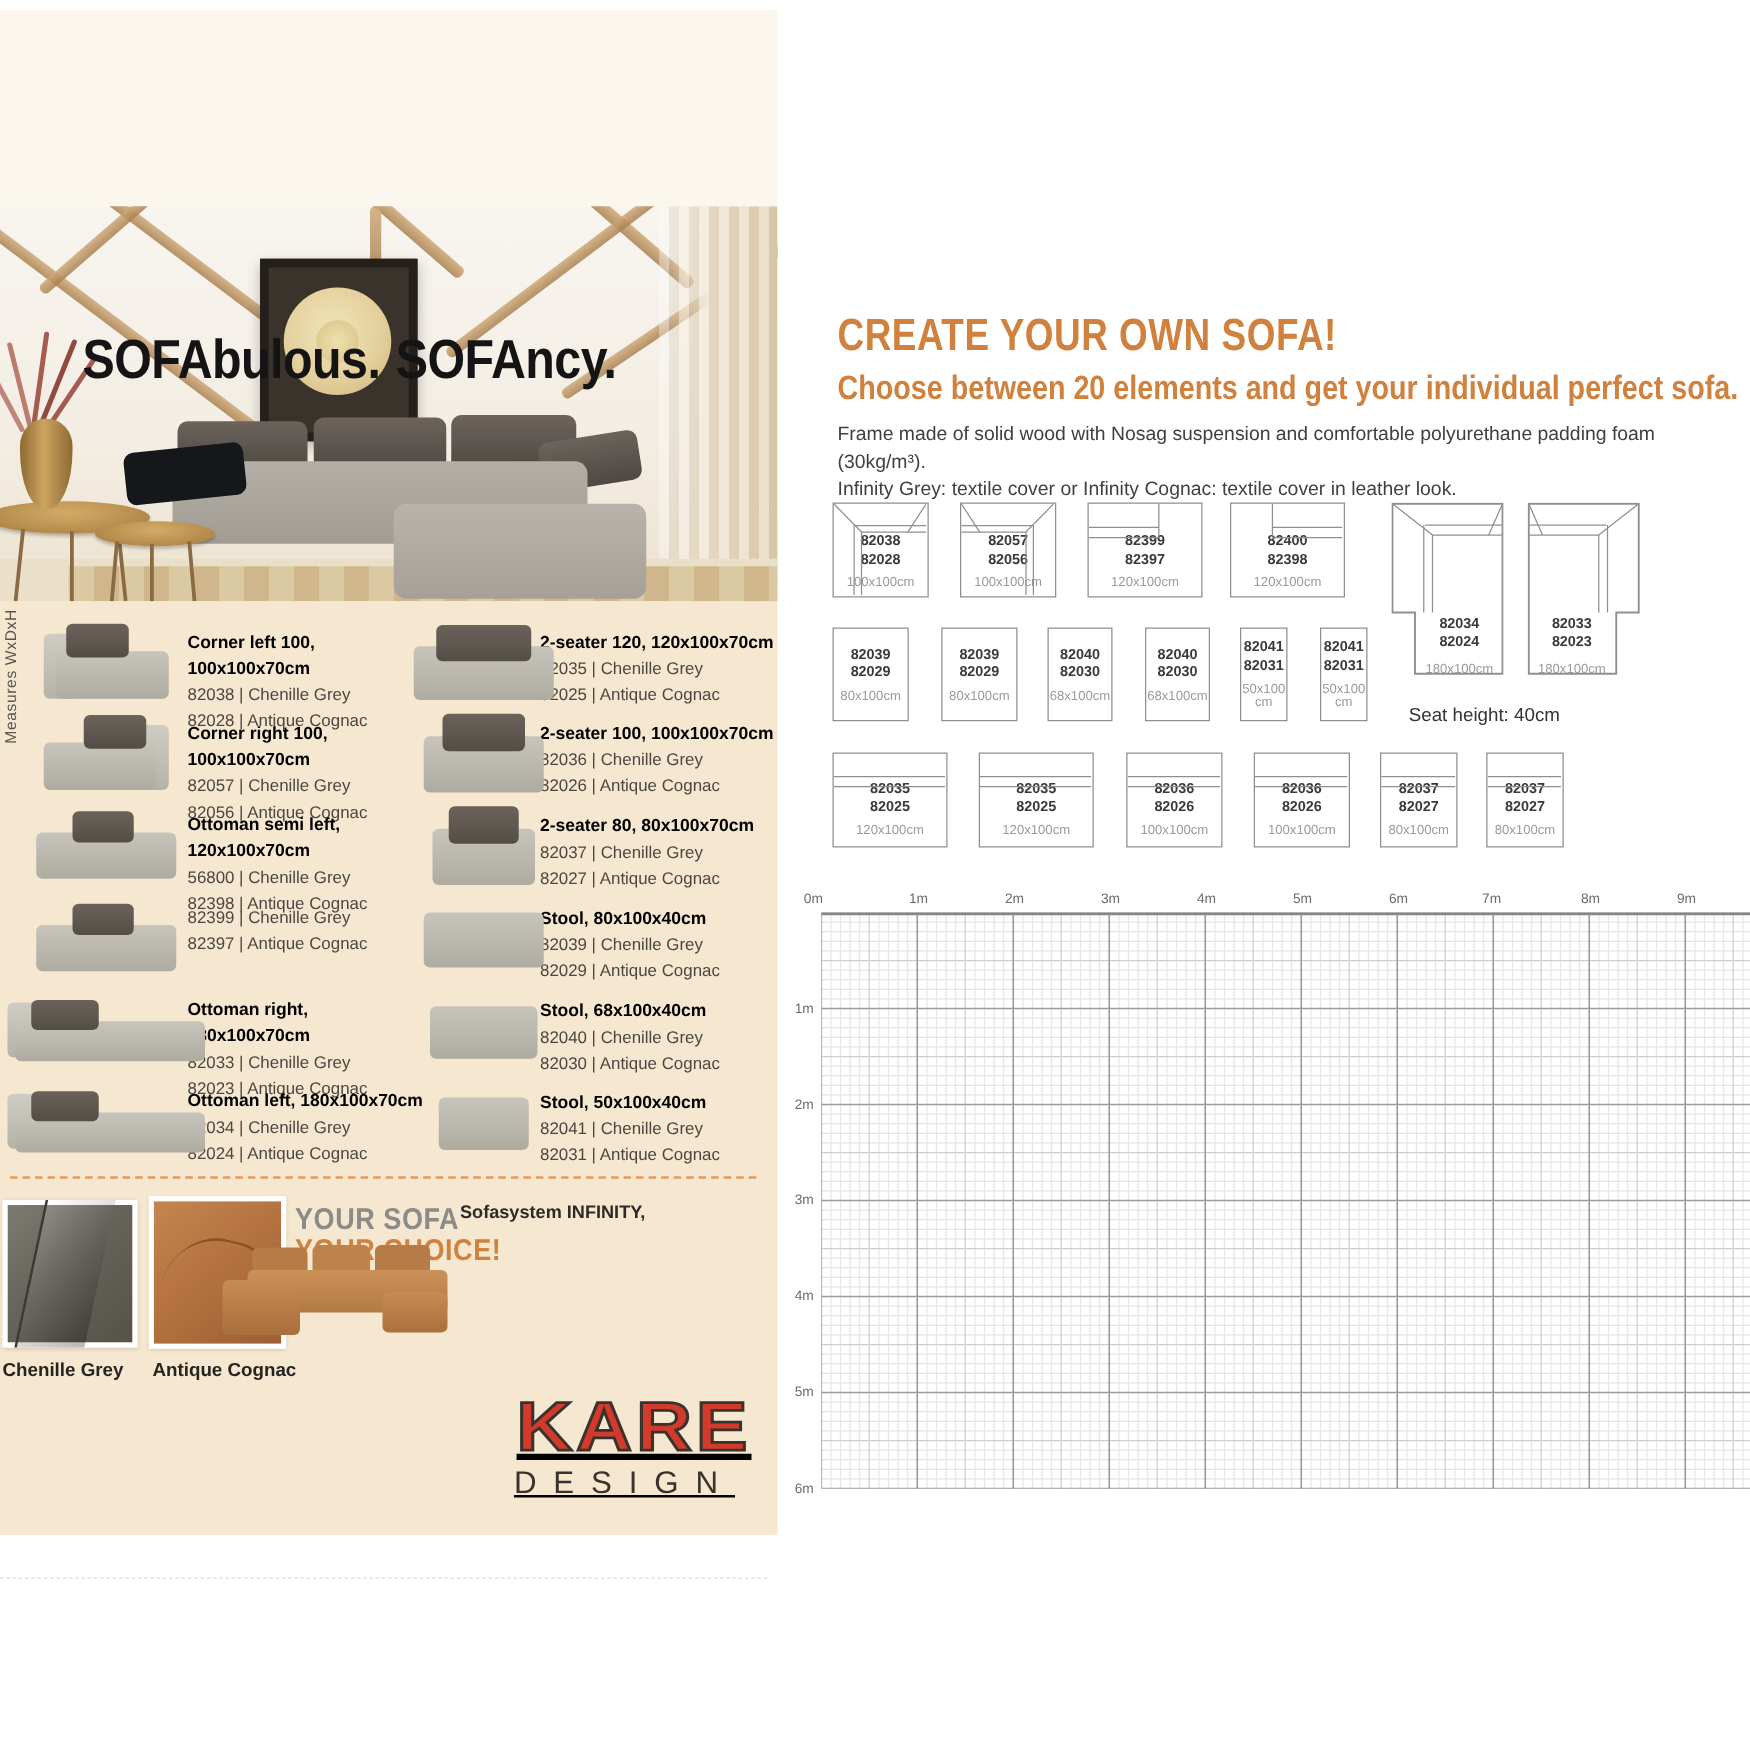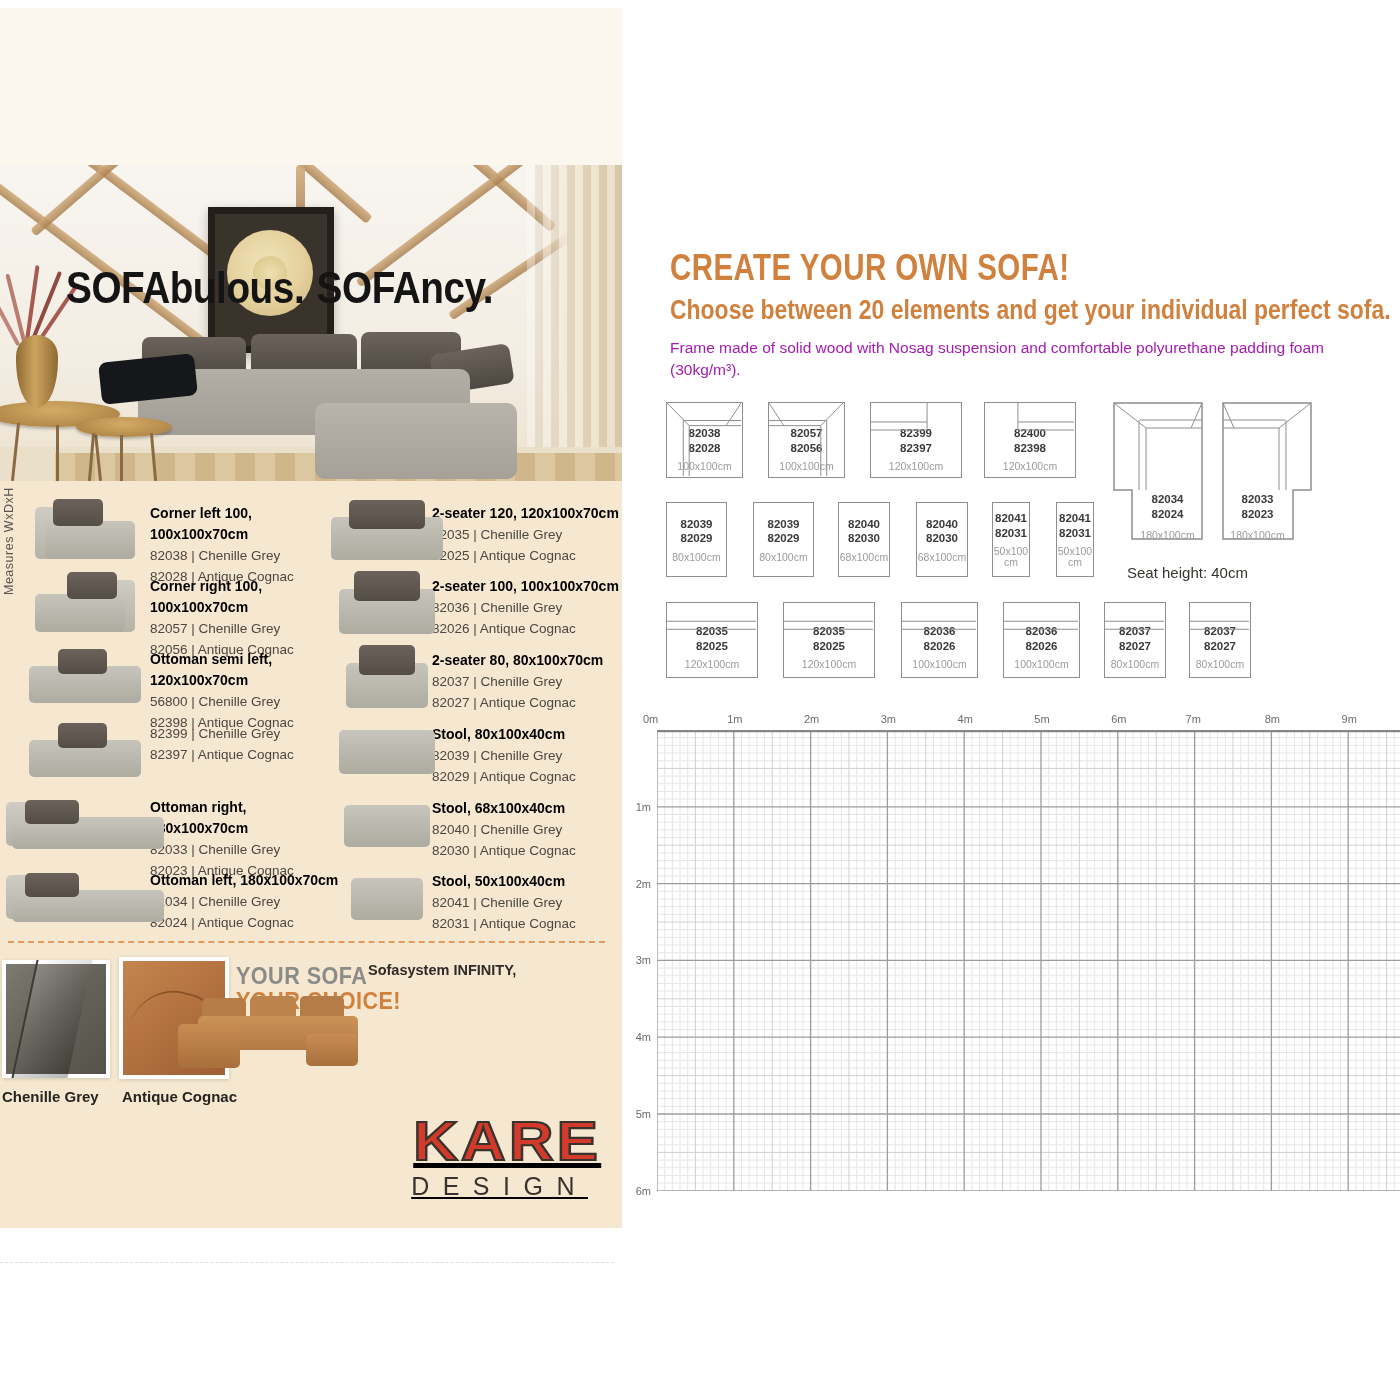--- a/index.html
+++ b/index.html
@@ -87,21 +87,21 @@
   .kare .k{font-size:55px;font-weight:900;color:#d23a2b;letter-spacing:3px;
        -webkit-text-stroke:2.2px #39332d;transform:scaleX(1.12);transform-origin:50% 50%;line-height:58px;}
   .kare .d{font-size:25px;font-weight:500;color:#39332d;letter-spacing:13.5px;margin-top:2px;
        text-indent:8px;line-height:28px;}
 
   
   .rp-h1{position:absolute;left:670px;top:247px;font-size:36px;font-weight:800;color:#d0813e;
        transform:scaleX(.82);transform-origin:0 0;white-space:nowrap;letter-spacing:.5px;}
   .rp-h2{position:absolute;left:670px;top:295px;font-size:27px;font-weight:700;color:#d0813e;
        transform:scaleX(.85);transform-origin:0 0;white-space:nowrap;}
-  .rp-body{position:absolute;left:670px;top:337px;width:720px;font-size:15.5px;color:#a21caf;line-height:22px;}
+  .rp-body{position:absolute;left:670px;top:337px;width:720px;font-size:15.5px;color:#404040;line-height:22px;}
   .seat-height{position:absolute;left:1127px;top:564px;font-size:15px;color:#37342f;}
 
   
   .dg-box{position:absolute;background:#fff;border:1.5px solid #8f8f8f;box-sizing:border-box;
        display:flex;flex-direction:column;align-items:center;justify-content:center;text-align:center;}
   .dg-codes{font-weight:bold;font-size:11.5px;color:#3a3a3a;line-height:14.5px;white-space:pre-line;}
   .dg-dim{font-size:10.5px;color:#9b9b9b;margin-top:6px;line-height:11px;}
   .dg-svg{position:absolute;left:0;top:0;pointer-events:none;}
   .chaise{position:absolute;}
   .chaise .dg-codes,.chaise .dg-dim{position:absolute;text-align:center;}
@@ -302,20 +302,21 @@
 
   <div class="kare">
     <div class="k">KARE</div>
     <div class="d">DESIGN</div>
   </div>
 
   <div class="rp-h1">CREATE YOUR OWN SOFA!</div>
   <div class="rp-h2">Choose between 20 elements and get your individual perfect sofa.</div>
   <div class="rp-body">
     <div>Frame made of solid wood with Nosag suspension and comfortable polyurethane padding foam (30kg/m³).</div>
+    <div>Infinity Grey: textile cover or Infinity Cognac: textile cover in leather look.</div>
   </div>
   <div class="seat-height">Seat height: 40cm</div>
 
   <div id="diagrams">
       <div class="dg-box" style="left: 666px; top: 402px; width: 77px; height: 76px; padding-top: 18px;">
         <div class="dg-codes">82038
 82028</div>
         <div class="dg-dim">100x100cm</div>
         <svg width="74" height="73" class="dg-svg">
           <line x1="0" y1="0" x2="22.2" y2="22.63" stroke="#8f8f8f" stroke-width="1"></line>

